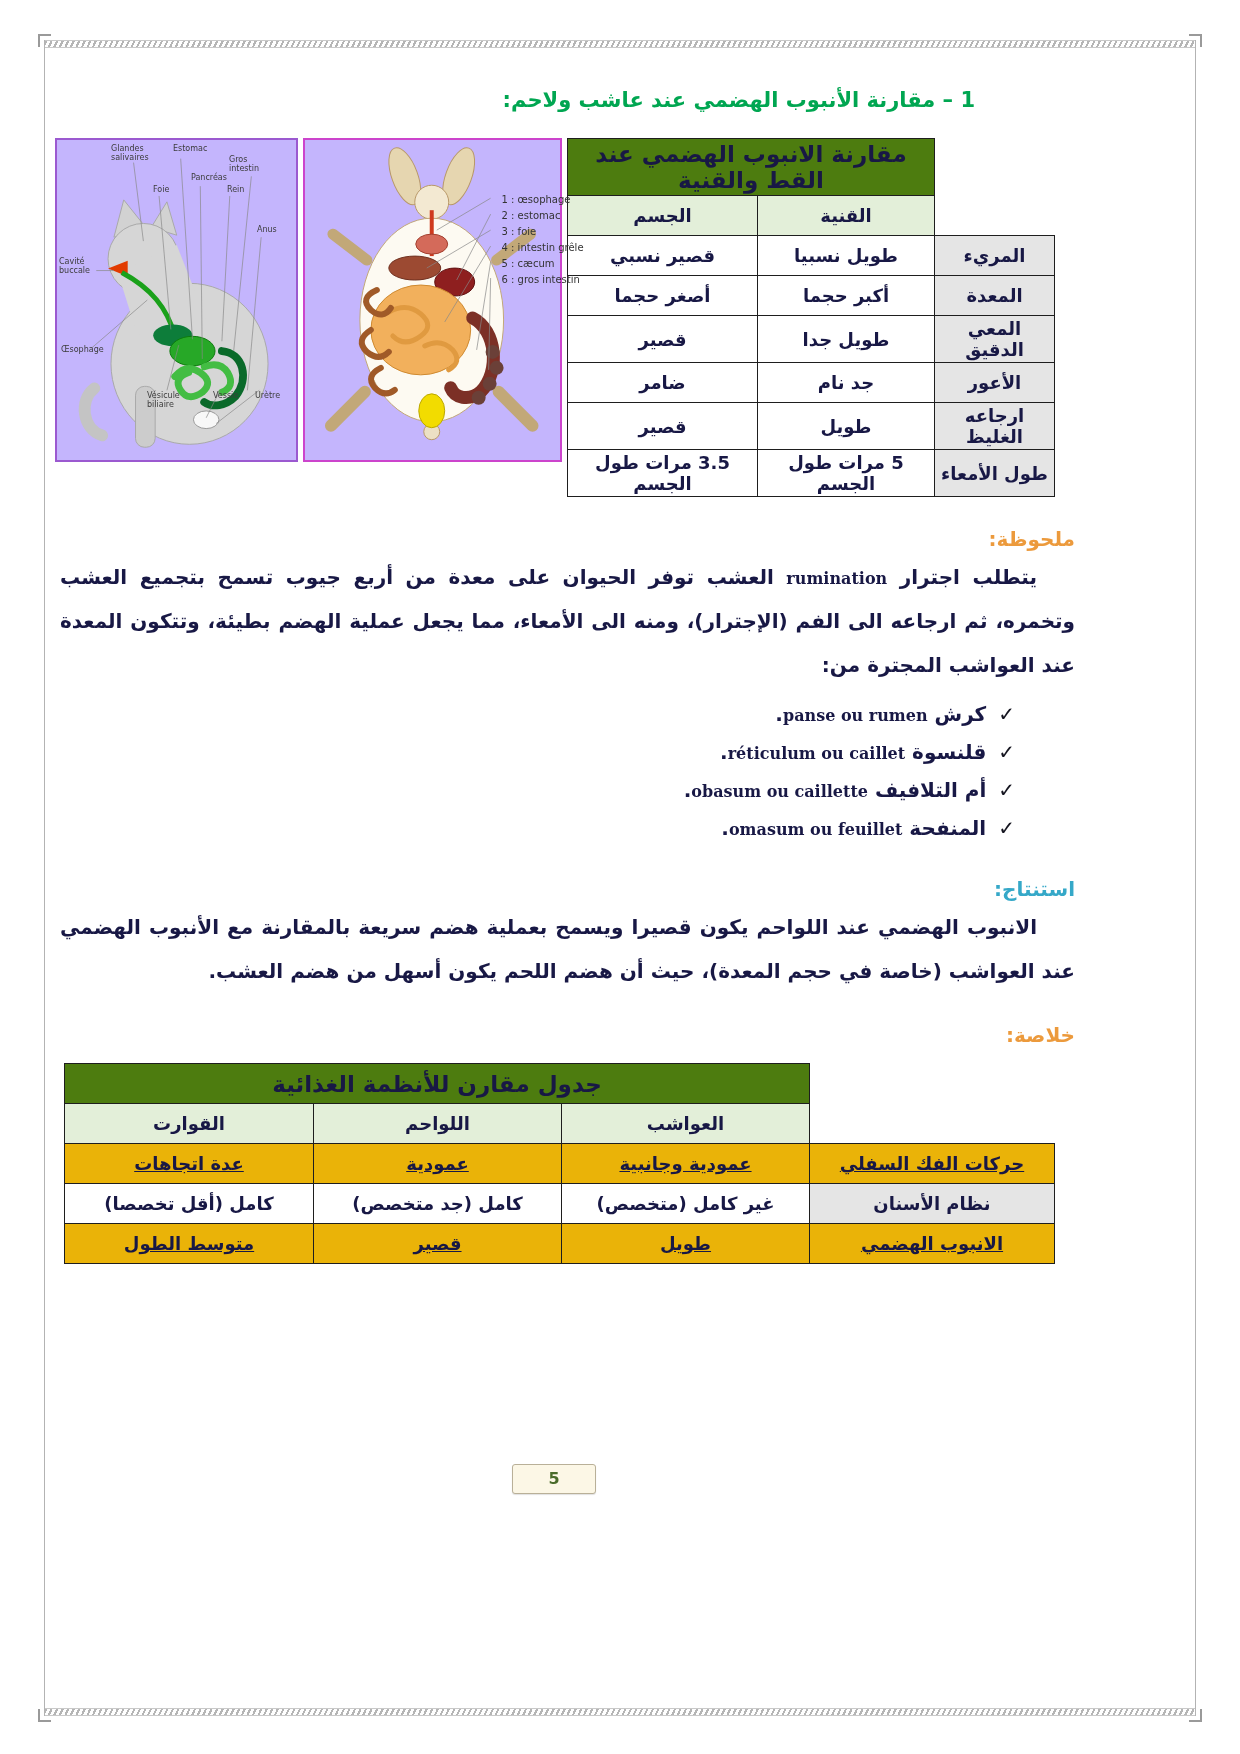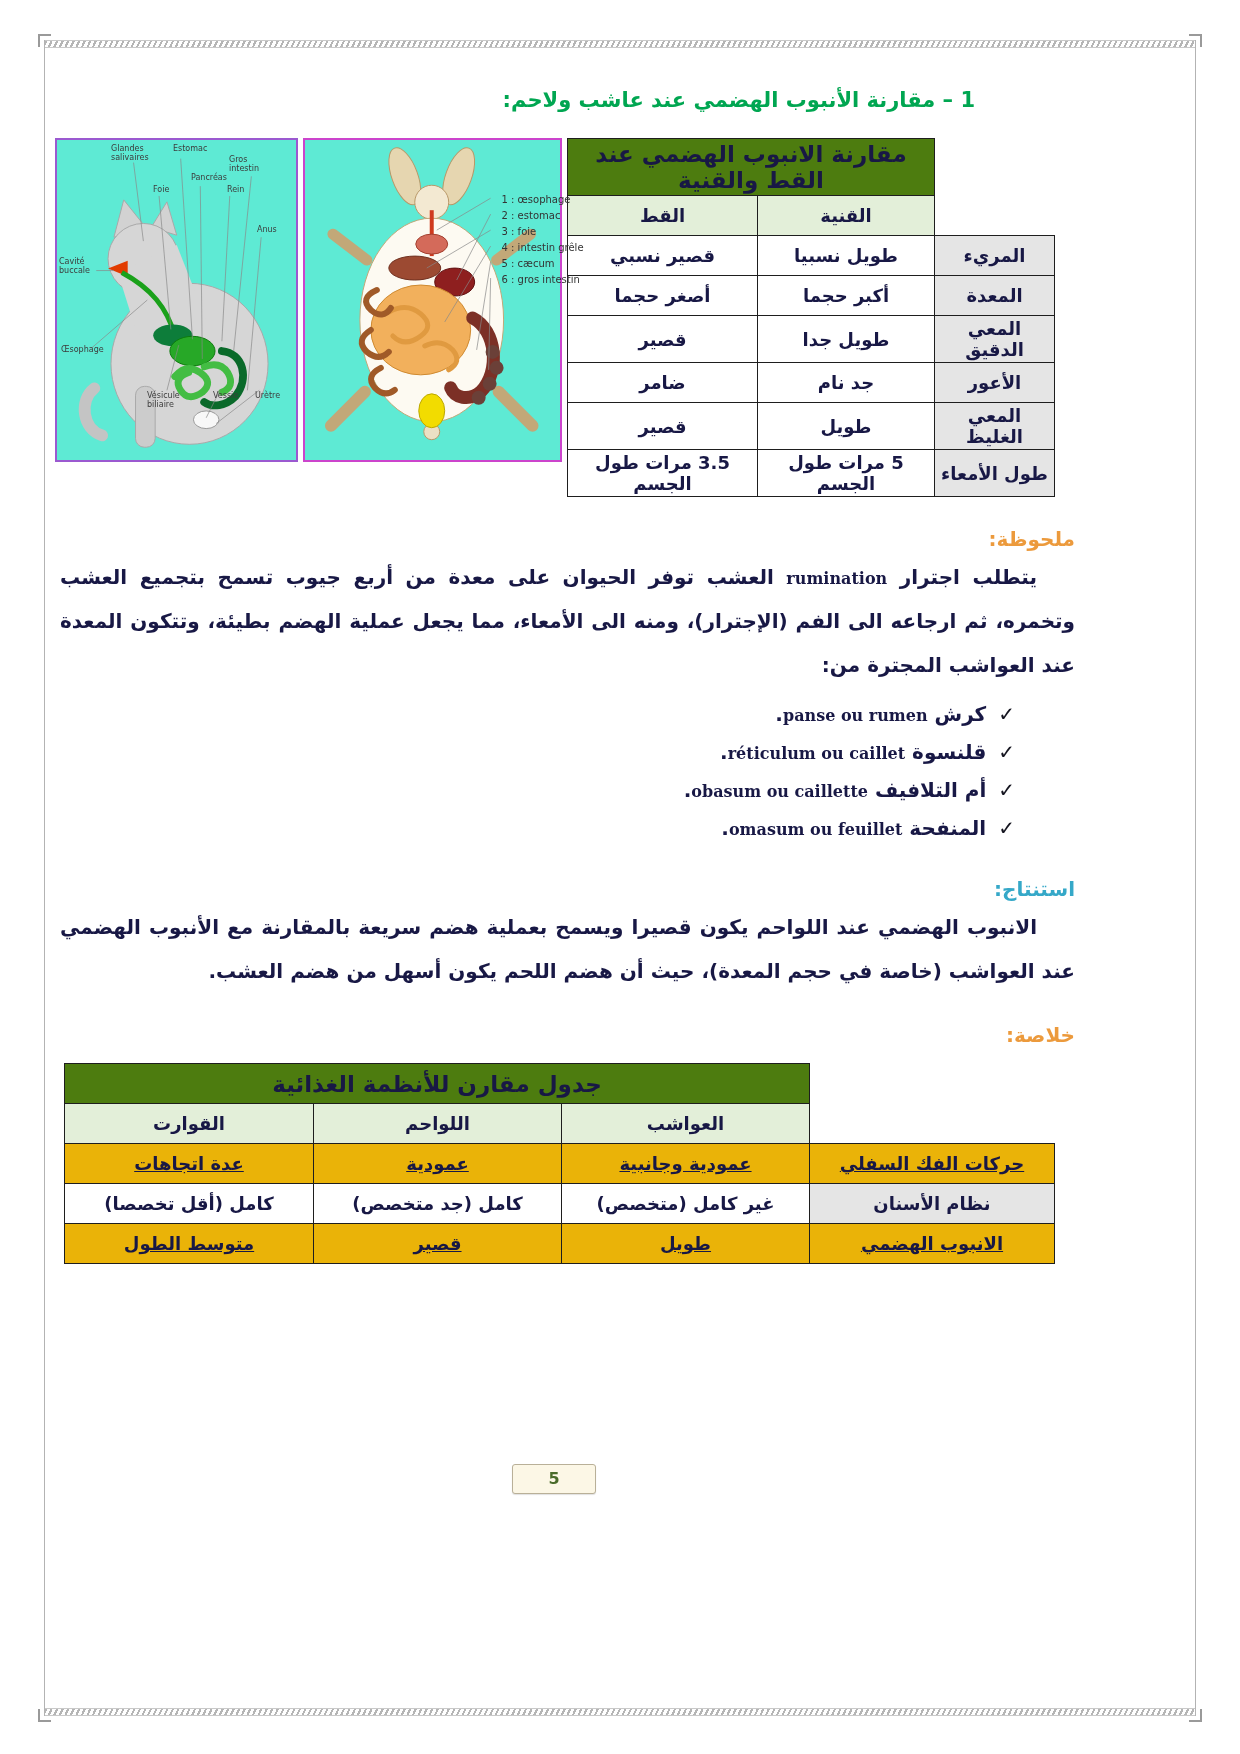--- a/index.html
+++ b/index.html
@@ -36,21 +36,21 @@
   .cmp-table td.title-cell { background:#4d7c0f; font-size:23px; }
   .cmp-table td.hdr { background:#E3EFD9; }
   .cmp-table td.lbl { background:#e5e5e5; }
   .t1 { width:487px; }
   .t1 col.c1 { width:120px; } .t1 col.c2 { width:177px; } .t1 col.c3 { width:190px; }
   .t2 { width:990px; margin:16px 185px 0 0; }
   .t2 col.d1 { width:245px; } .t2 col.d2 { width:248px; } .t2 col.d3 { width:248px; } .t2 col.d4 { width:249px; }
   .t2 tr.band td { background:#eab308;text-decoration:underline; }
 
   
-  .fig { position:relative; margin:0; height:324px; border:2px solid #9b59d0; background:#5eead4; direction:ltr; }
+  .fig { position:relative; margin:0; height:324px; border:2px solid #9b59d0; background:#c4b5fd; direction:ltr; }
   .cat-fig { width:243px; border-color:#9b59d0; }
   .rabbit-fig { width:260px; border-color:#cc44cc; }
   .fig svg { width:100%; height:100%; display:block; }
   .clab { position:absolute; font-size:8px; color:#3c3c3c; line-height:1.1; font-family:"DejaVu Sans",sans-serif; }
   .cl-glandes { left:54px; top:5px; width:58px; }
   .cl-estomac { left:116px; top:5px; }
   .cl-gros { left:172px; top:16px; width:46px; }
   .cl-pancreas { left:134px; top:34px; }
   .cl-foie { left:96px; top:46px; }
   .cl-rein { left:170px; top:46px; }
@@ -109,21 +109,21 @@
             <col class="c3">
           </colgroup>
         <tbody>
             <tr>
           <td class="ghost"></td>
           <td class="title-cell" colspan="2">مقارنة الانبوب الهضمي عند القط والقنية</td>
         </tr>
         <tr>
           <td class="ghost"></td>
           <td class="hdr">القنية</td>
-          <td class="hdr">القط</td>
+          <td class="hdr">الجسم</td>
         </tr>
         <tr>
           <td class="lbl">المريء</td>
           <td>طويل نسبيا</td>
           <td>قصير نسبي</td>
         </tr>
         <tr>
           <td class="lbl">المعدة</td>
           <td>أكبر حجما</td>
           <td>أصغر حجما</td>
@@ -132,21 +132,21 @@
           <td class="lbl">المعي الدقيق</td>
           <td>طويل جدا</td>
           <td>قصير</td>
         </tr>
         <tr>
           <td class="lbl">الأعور</td>
           <td>جد نام</td>
           <td>ضامر</td>
         </tr>
         <tr>
-          <td class="lbl">المعي الغليظ</td>
+          <td class="lbl">ارجاعه الغليظ</td>
           <td>طويل</td>
           <td>قصير</td>
         </tr>
         <tr>
           <td class="lbl">طول الأمعاء</td>
           <td>5 مرات طول الجسم</td>
           <td>3.5 مرات طول الجسم</td>
         </tr>
       </tbody>
         </table>

